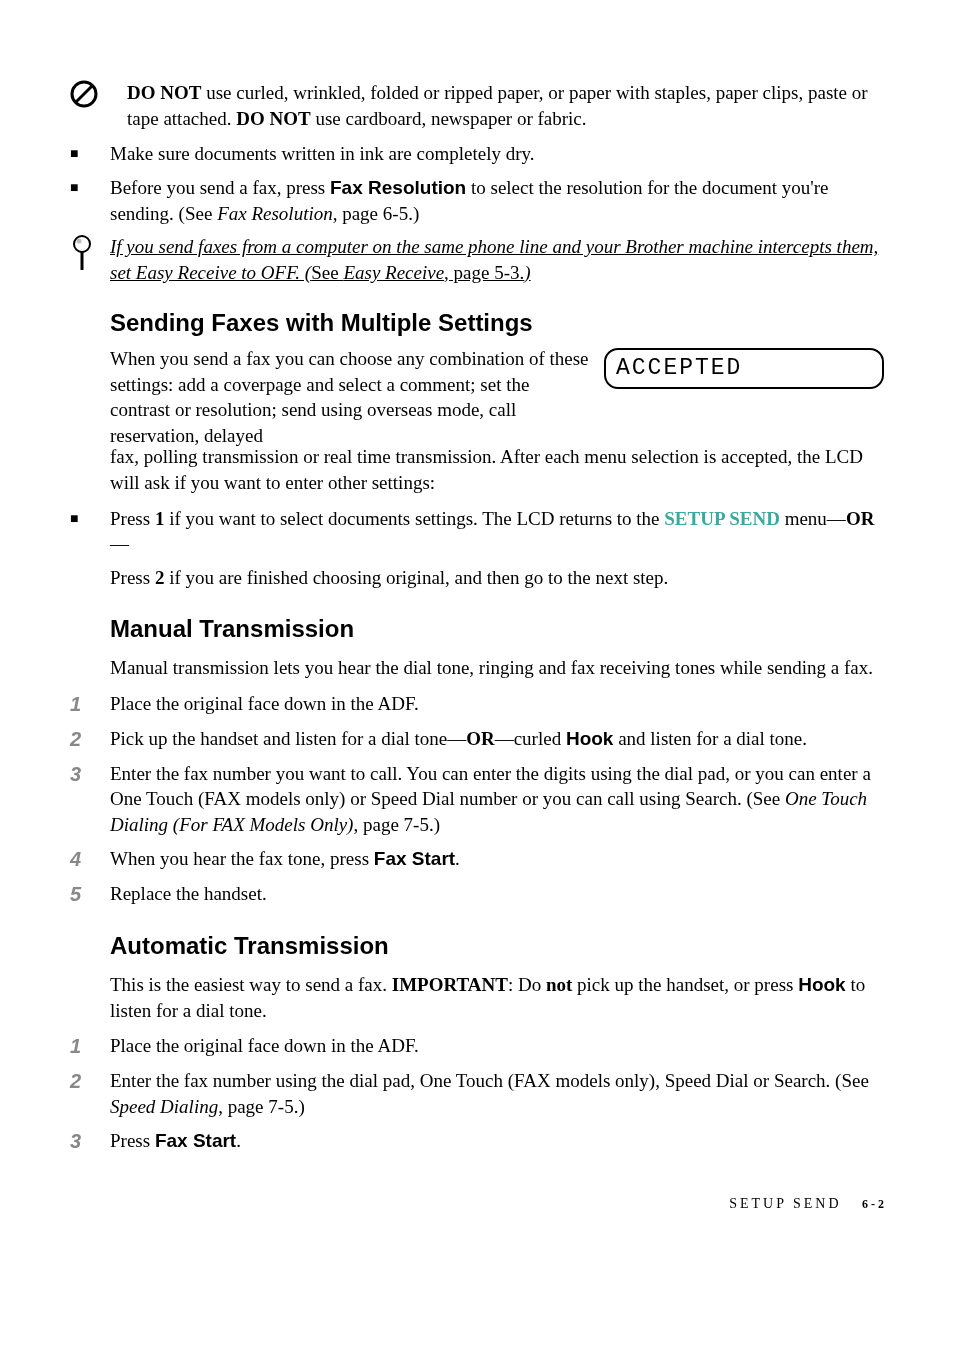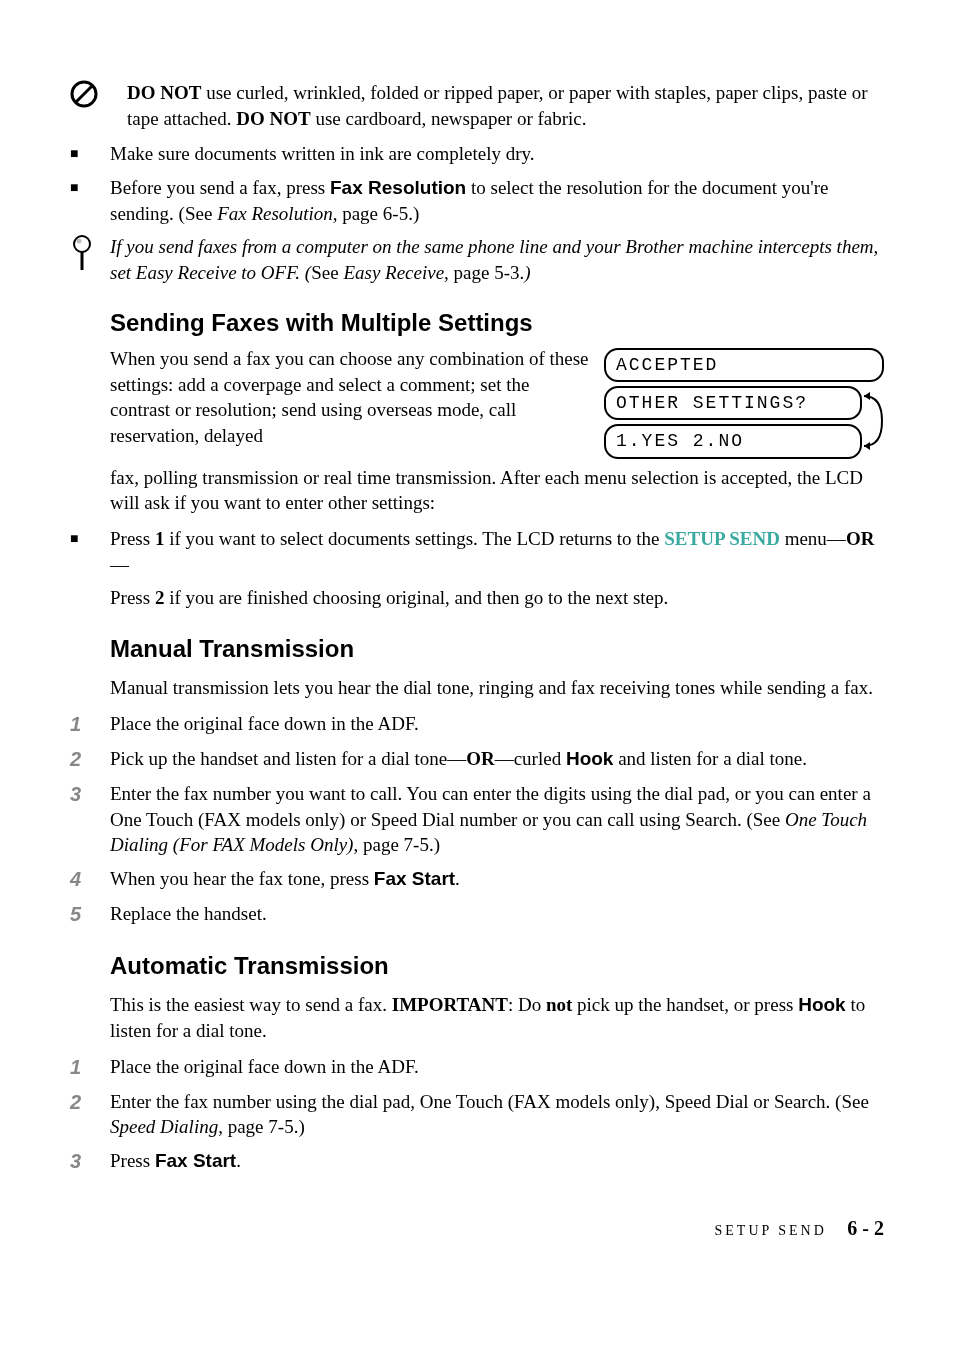--- a/index.html
+++ b/index.html
@@ -13,21 +13,21 @@
     box-sizing: border-box;
     line-height: 1.35;
   }
   .block { display: flex; margin-bottom: 10px; }
   .block .icon-col { width: 40px; flex-shrink: 0; }
   .block .text-col { flex: 1; margin-left: 17px; }
   .bullet-list { margin: 6px 0 0 0; padding: 0; list-style: none; }
   .bullet-list li { display: flex; margin-bottom: 8px; }
   .bullet-list .sq { width: 40px; flex-shrink: 0; font-size: 14px; padding-top: 4px; }
   .bullet-list .li-text { flex: 1; }
-  .note-block { display: flex; margin: 8px 0 18px 0; }
+  .note-block { display: flex; margin: 8px 0 18px 0; text-decoration: underline; }
   .note-block .icon-col { width: 40px; flex-shrink: 0; }
   .note-text { font-style: italic; }
   .note-text .nonitalic { font-style: normal; }
   h2 {
     font-family: Arial, Helvetica, sans-serif;
     font-weight: bold;
     font-size: 24px;
     margin: 22px 0 6px 40px;
   }
   .body-text { margin: 10px 0 10px 40px; }
@@ -51,35 +51,35 @@
     float:right;
     width:280px;
     margin: 2px 0 6px 14px;
   }
   .lcd-box {
     border:2px solid #000;
     border-radius:14px;
     padding:3px 10px;
     margin-bottom:4px;
     font-family: 'Courier New', monospace;
-    font-size:18px;
+    font-size:23px;
     letter-spacing:2px;
     position:relative;
   }
   .lcd-stack { position:relative; display:flex; align-items:center; }
   .lcd-stack-inner { flex:1; }
   .cycle-svg { width:22px; flex-shrink:0; }
   .footer {
     margin-top:40px;
     text-align:right;
     font-size:14px;
     letter-spacing:3px;
     font-family:'Times New Roman', serif;
   }
-  .footer .pg { letter-spacing:0; font-weight:bold; font-size:20px; margin-left:14px;}
+  .footer .pg { letter-spacing:0; font-weight:bold; font-size:12px; margin-left:14px;}
   .indent-continue { margin:8px 0 0 40px; }
 </style>
 </head>
 <body>
 
 <div class="block">
   <div class="icon-col">
     <svg width="28" height="28" viewBox="0 0 28 28">
       <circle cx="14" cy="14" r="12" fill="none" stroke="#000" stroke-width="3"></circle>
       <line x1="6" y1="22" x2="22" y2="6" stroke="#000" stroke-width="3"></line>
@@ -113,33 +113,20 @@
   </div>
   <div class="note-text">
     <span>If you send faxes from a computer on the same phone line and your Brother machine intercepts them, set Easy Receive to OFF. (</span><span class="nonitalic">See </span><span>Easy Receive</span><span class="nonitalic">, page 5-3.</span><span>)</span>
   </div>
 </div>
 
 <h2>Sending Faxes with Multiple Settings</h2>
 <div class="float-wrap">
   <div class="lcd-figure">
     <div class="lcd-box">ACCEPTED</div>
-    <div class="lcd-stack">
-      <div class="lcd-stack-inner">
-        <div class="lcd-box">OTHER SETTINGS?</div>
-        <div class="lcd-box">1.YES 2.NO</div>
-      </div>
-      <div class="cycle-svg">
-        <svg width="22" height="70" viewBox="0 0 22 70">
-          <path d="M 2 10 Q 20 10 20 35 Q 20 60 2 60" fill="none" stroke="#000" stroke-width="2"></path>
-          <polygon points="2,6 2,14 -4,10" fill="#000" transform="translate(6,0)"></polygon>
-          <polygon points="2,56 2,64 -4,60" fill="#000" transform="translate(6,0)"></polygon>
-        </svg>
-      </div>
-    </div>
   </div>
   <span><span>When you send a fax you can choose any combination of these settings:  add a coverpage and select a comment; set the contrast or resolution; send using overseas mode, call reservation, delayed </span></span>
   <div style="clear:right"></div>
 </div>
 <div class="body-text" style="margin-top:-4px">fax, polling transmission or real time transmission. After each menu selection is accepted, the LCD will ask if you want to enter other settings:</div>
 
 <div class="sq-bullet">
   <span class="sq">■</span>
   <span class="li-text">
     <span>Press </span><b>1</b><span> if you want to select documents settings. The LCD returns to the </span><span class="teal">SETUP SEND</span><span> menu—</span><b>OR</b><span>—</span>

